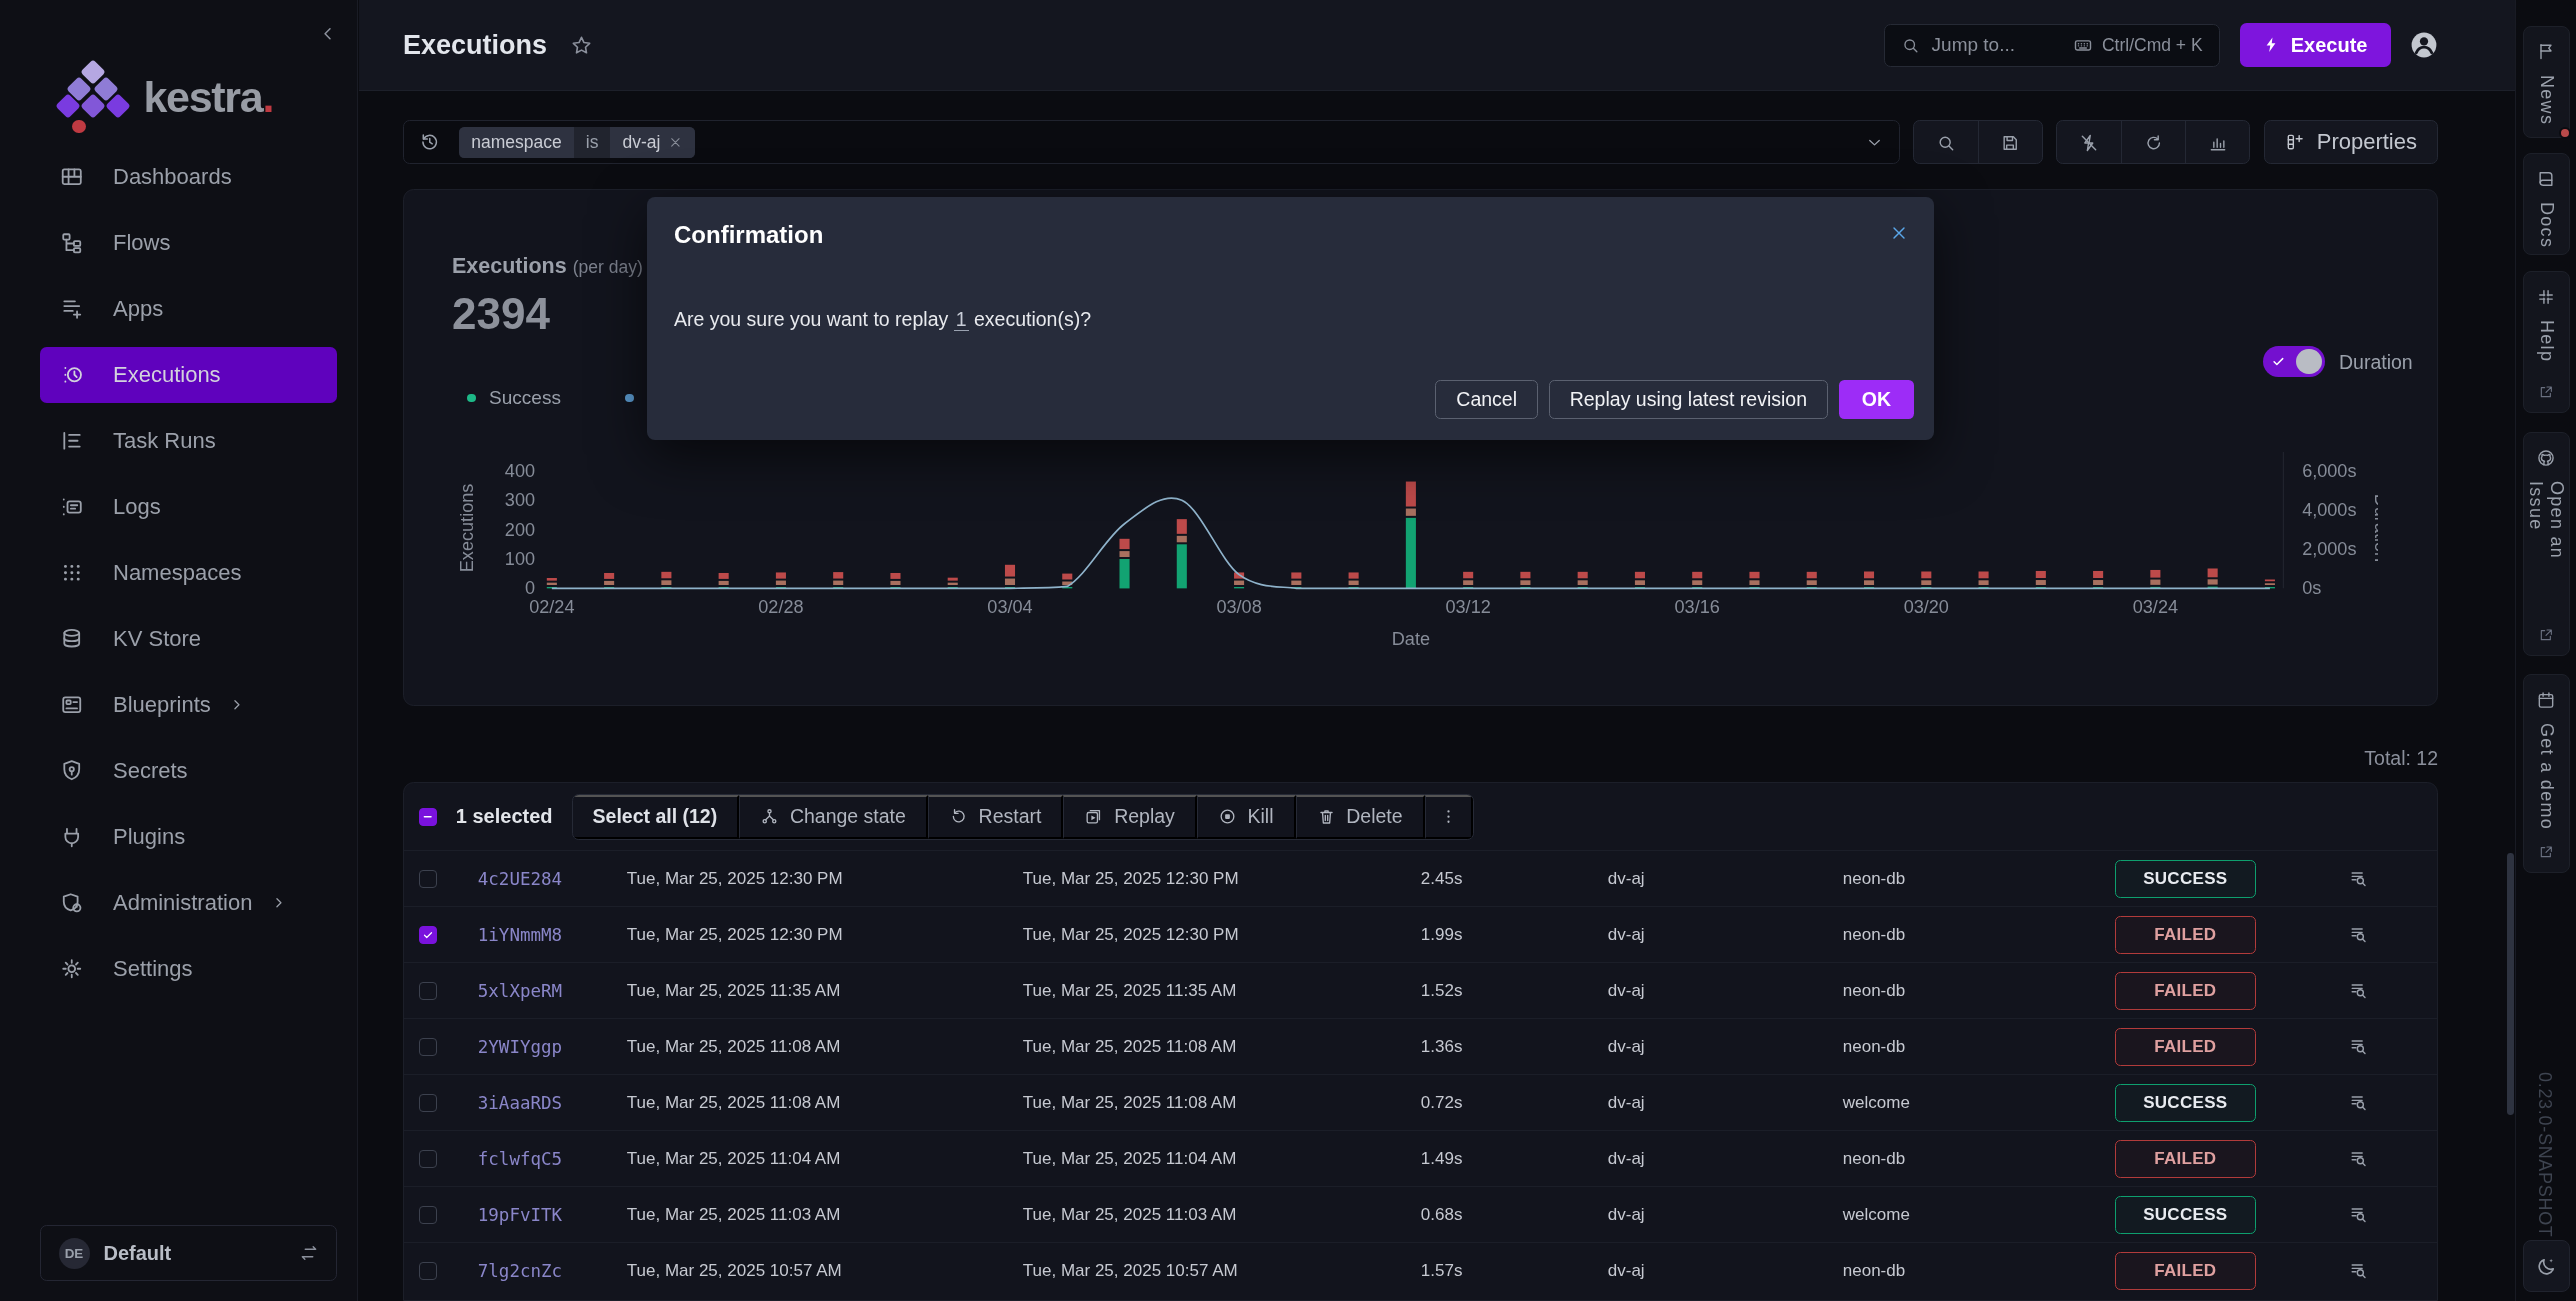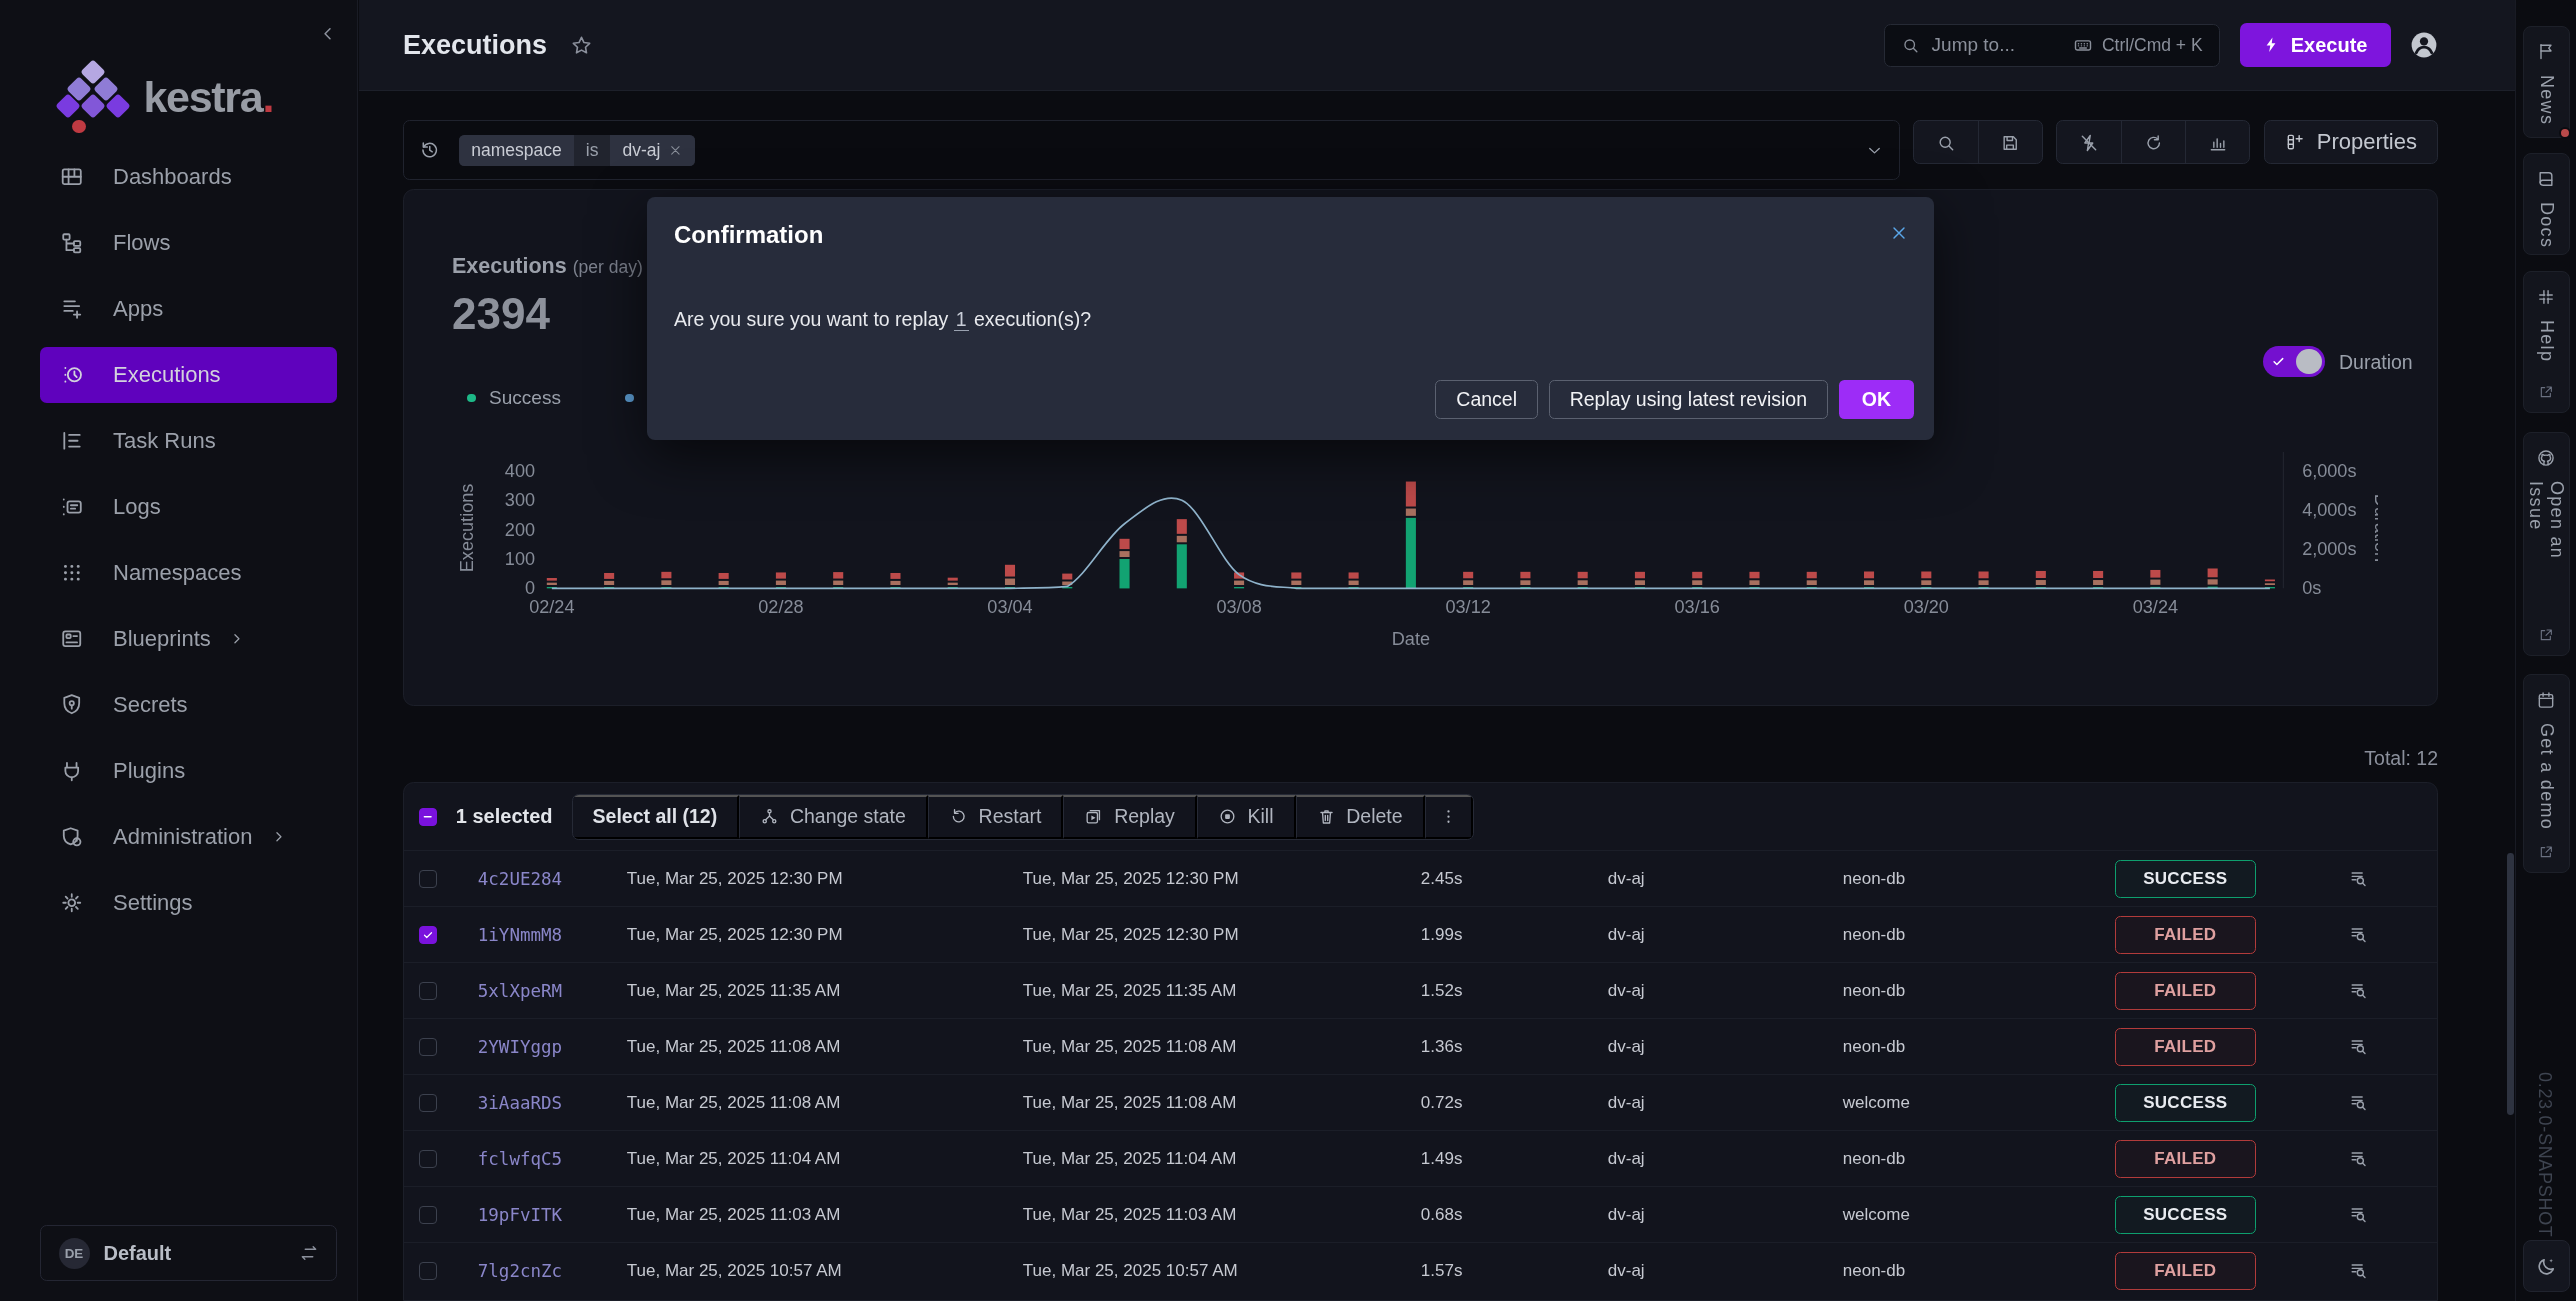--- a/index.html
+++ b/index.html
@@ -39,21 +39,21 @@
   #page-title { margin-left:44px; font-size:27px; font-weight:700; color:#e3e6ec; }
   #title-star { margin-left:23px; color:#8b909c; cursor:pointer; }
   .flex-spacer { flex:1; }
   #jump-box { width:336px; height:43px; background:#0b0d13; border:0.7px solid #262a35; border-radius:6.7px; display:flex; align-items:center; padding:0 16px; gap:12px; color:#8a8f9a; font-size:19px; cursor:pointer; }
   #jump-shortcut { margin-left:auto; display:flex; align-items:center; gap:9.4px; font-size:17.5px; }
   #execute-btn { margin-left:20px; height:44px; padding:0 23px; background:#7e15dd; border:none; border-radius:6.7px; color:#fff; font-size:20px; font-weight:600; display:flex; align-items:center; gap:10.7px; cursor:pointer; font-family:inherit; }
   #user-btn { margin-left:17.5px; margin-right:75px; color:#c3c7cf; cursor:pointer; }
 
   
   #filterbar { position:absolute; left:403px; top:120px; width:2035px; height:44px; display:flex; gap:13.4px; z-index:2; }
-  #filter-input { flex:1; height:60px; background:#0a0b10; border:0.7px solid #20232e; border-radius:6.7px; display:flex; align-items:center; padding:0 14.8px; }
+  #filter-input { flex:1; height:44px; background:#0a0b10; border:0.7px solid #20232e; border-radius:6.7px; display:flex; align-items:center; padding:0 14.8px; }
   #filter-input .hist { color:#9aa0ab; }
   .chip { display:flex; align-items:center; background:#21242e; border-radius:5.4px; overflow:hidden; font-size:17.5px; height:31px; margin-left:19px; }
   .chip .seg { padding:0 12px; height:100%; display:flex; align-items:center; gap:8px; }
   .chip .k,.chip .v { background:#2e3240; color:#c9ccd4; }
   .chip .op { color:#9aa0ab; }
   .chip .x { color:#8a8f9a; cursor:pointer; }
   #filter-chevron { margin-left:auto; color:#9aa0ab; cursor:pointer; }
   .btn-group { display:flex; border:0.7px solid #242834; border-radius:6.7px; overflow:hidden; background:#14161f; }
   .ibtn { width:64px; height:43px; display:flex; align-items:center; justify-content:center; color:#9aa0ab; border-left:0.7px solid #242834; cursor:pointer; }
   .ibtn:first-child { border-left:none; }
@@ -192,20 +192,30 @@
         </span>
         <span class="nav-label">Logs</span>
       </div>
       <div class="nav-item">
         <span class="icon">
           <svg width="25.5" height="25.5" viewBox="0 0 24 24" fill="none" stroke="currentColor" stroke-width="1.7" stroke-linecap="round" stroke-linejoin="round">
             <path d="M6 6h.2M12 6h.2M18 6h.2M6 12h.2M12 12h.2M18 12h.2M6 18h.2M12 18h.2M18 18h.2" stroke-width="2.6"></path>
           </svg>
         </span>
         <span class="nav-label">Namespaces</span>
+      </div>
+      <div class="nav-item">
+        <span class="icon">
+          <svg width="25.5" height="25.5" viewBox="0 0 24 24" fill="none" stroke="currentColor" stroke-width="1.7" stroke-linecap="round" stroke-linejoin="round">
+            <ellipse cx="12" cy="6.5" rx="7" ry="2.8"></ellipse>
+            <path d="M5 6.5v5c0 1.6 3.1 2.8 7 2.8s7-1.2 7-2.8v-5"></path>
+            <path d="M5 11.5v5c0 1.6 3.1 2.8 7 2.8s7-1.2 7-2.8v-5"></path>
+          </svg>
+        </span>
+        <span class="nav-label">KV Store</span>
       </div>
       <div class="nav-item">
         <span class="icon">
           <svg width="25.5" height="25.5" viewBox="0 0 24 24" fill="none" stroke="currentColor" stroke-width="1.7" stroke-linecap="round" stroke-linejoin="round">
             <rect x="4" y="5" width="16" height="14" rx="2"></rect>
             <rect x="7" y="8" width="4" height="3.5" rx="0.8"></rect>
             <path d="M13.5 9.5h3.5M7 15.5h10"></path>
           </svg>
         </span>
         <span class="nav-label">Blueprints</span>

